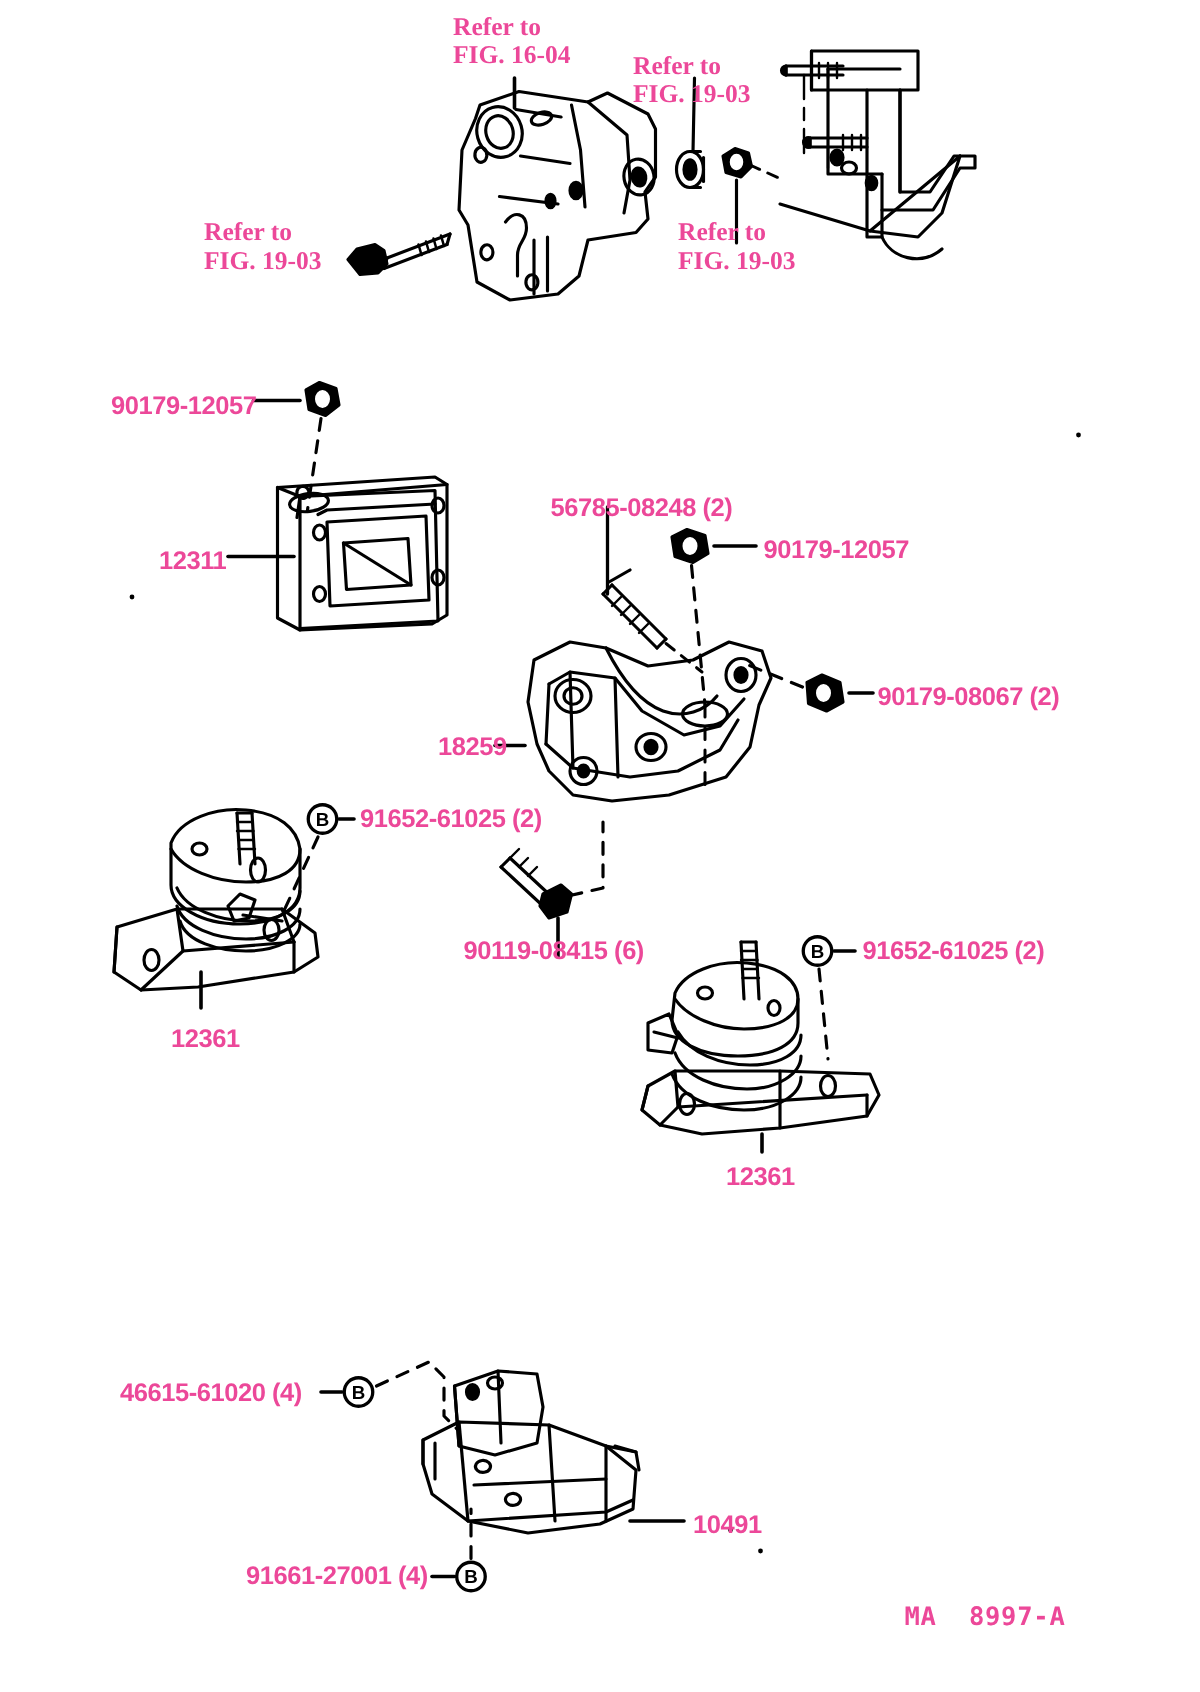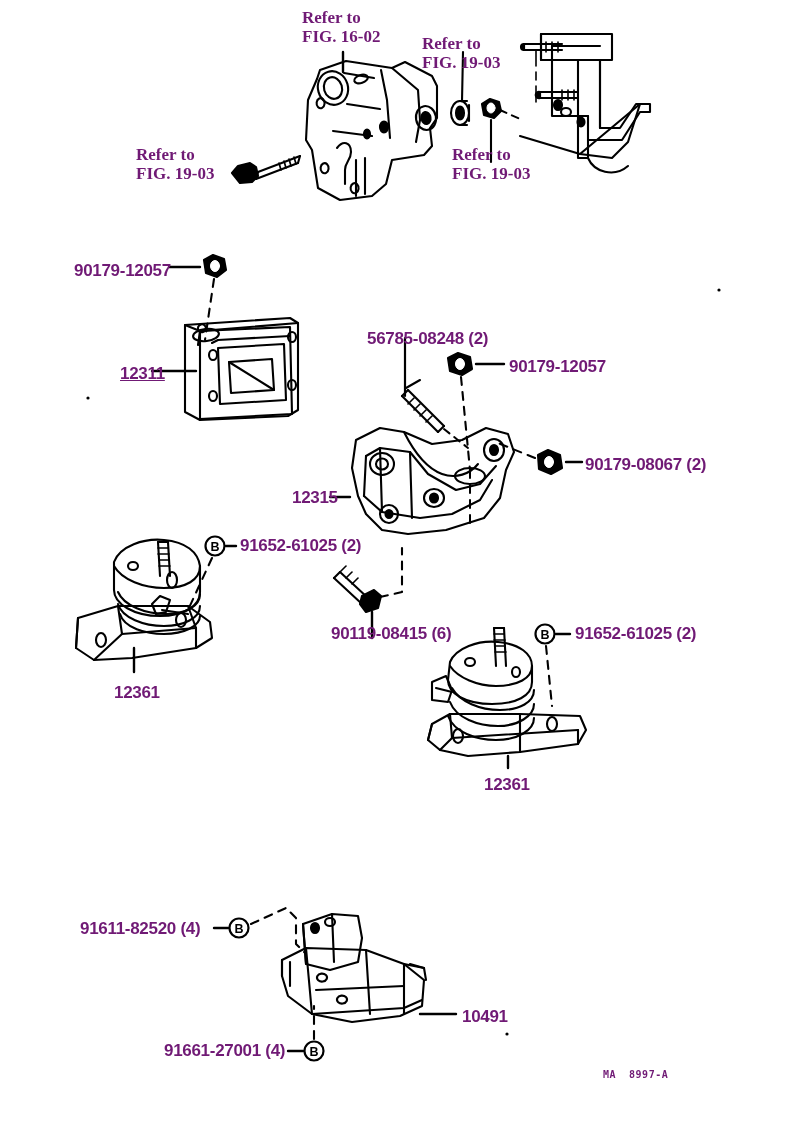--- a/index.html
+++ b/index.html
@@ -15,37 +15,37 @@
     overflow: hidden;
     font-family: "Liberation Sans", sans-serif;
   }
   #sheet svg { display: block; }
 
   
   .lbl {
     position: absolute;
     font-family: "Liberation Sans", sans-serif;
     font-weight: bold;
-    color: #701a75;
+    color: #ec4899;
     white-space: pre;
     letter-spacing: -0.3px;
     line-height: 1.05;
   }
   .lbl-pn     { font-size: 17px; }
   .lbl-refer  {
     font-family: "Liberation Serif", "DejaVu Serif", serif;
     font-weight: bold;
     font-size: 17px;
     line-height: 1.12;
     letter-spacing: 0px;
   }
   .lbl-footer {
     font-family: "DejaVu Sans Mono", "Liberation Mono", monospace;
     font-weight: bold;
-    font-size: 10px;
+    font-size: 17px;
     letter-spacing: 0.5px;
   }
 </style>
 </head>
 <body>
 
 <div id="sheet">
 
   <svg width="800" height="1128" viewBox="0 0 800 1128" style="position:absolute;left:0;top:0;">
     <g fill="none" stroke="#000" stroke-width="2.1" stroke-linecap="round" stroke-linejoin="round">
@@ -397,37 +397,37 @@
           <text x="239" y="932.6" text-anchor="middle" font-family="&quot;Liberation Sans&quot;, sans-serif" font-size="12.5" font-weight="bold" fill="#000">B</text>
         </g>
         <g>
           <circle cx="314" cy="1051" r="9.5" fill="#fff" stroke="#000" stroke-width="2.2"></circle>
           <text x="314" y="1055.6" text-anchor="middle" font-family="&quot;Liberation Sans&quot;, sans-serif" font-size="12.5" font-weight="bold" fill="#000">B</text>
         </g>
       </g>
   </svg>
 
   <div id="refer-layer">
-      <div class="lbl lbl-refer" style="left: 302px; top: 8px;"><div>Refer to</div><div>FIG. 16-02</div></div>
+      <div class="lbl lbl-refer" style="left: 302px; top: 8px;"><div>Refer to</div><div>FIG. 16-04</div></div>
       <div class="lbl lbl-refer" style="left: 422px; top: 34px;"><div>Refer to</div><div>FIG. 19-03</div></div>
       <div class="lbl lbl-refer" style="left: 136px; top: 145px;"><div>Refer to</div><div>FIG. 19-03</div></div>
       <div class="lbl lbl-refer" style="left: 452px; top: 145px;"><div>Refer to</div><div>FIG. 19-03</div></div>
     </div>
   <div id="part-layer">
       <div class="lbl lbl-pn" style="left: 74px; top: 262px;">90179-12057</div>
-      <div class="lbl lbl-pn" style="left: 120px; top: 365px; text-decoration: underline;">12311</div>
+      <div class="lbl lbl-pn" style="left: 106px; top: 365px;">12311</div>
       <div class="lbl lbl-pn" style="left: 367px; top: 330px;">56785-08248 (2)</div>
       <div class="lbl lbl-pn" style="left: 509px; top: 358px;">90179-12057</div>
       <div class="lbl lbl-pn" style="left: 585px; top: 456px; text-align: center;">90179-08067 (2)</div>
-      <div class="lbl lbl-pn" style="left: 292px; top: 489px;">12315</div>
+      <div class="lbl lbl-pn" style="left: 292px; top: 489px;">18259</div>
       <div class="lbl lbl-pn" style="left: 240px; top: 537px;">91652-61025 (2)</div>
-      <div class="lbl lbl-pn" style="left: 309px; top: 625px; margin-left: 22px;">90119-08415 (6)</div>
+      <div class="lbl lbl-pn" style="left: 309px; top: 625px;">90119-08415 (6)</div>
       <div class="lbl lbl-pn" style="left: 114px; top: 684px;">12361</div>
       <div class="lbl lbl-pn" style="left: 575px; top: 625px;">91652-61025 (2)</div>
       <div class="lbl lbl-pn" style="left: 484px; top: 776px;">12361</div>
-      <div class="lbl lbl-pn" style="left: 80px; top: 920px;">91611-82520 (4)</div>
+      <div class="lbl lbl-pn" style="left: 80px; top: 920px;">46615-61020 (4)</div>
       <div class="lbl lbl-pn" style="left: 462px; top: 1008px;">10491</div>
       <div class="lbl lbl-pn" style="left: 164px; top: 1042px;">91661-27001 (4)</div>
     </div>
 
   <div class="lbl lbl-footer" style="left:603px; top:1070px;">MA  8997-A</div>
 
 </div>
 
 </body></html>

